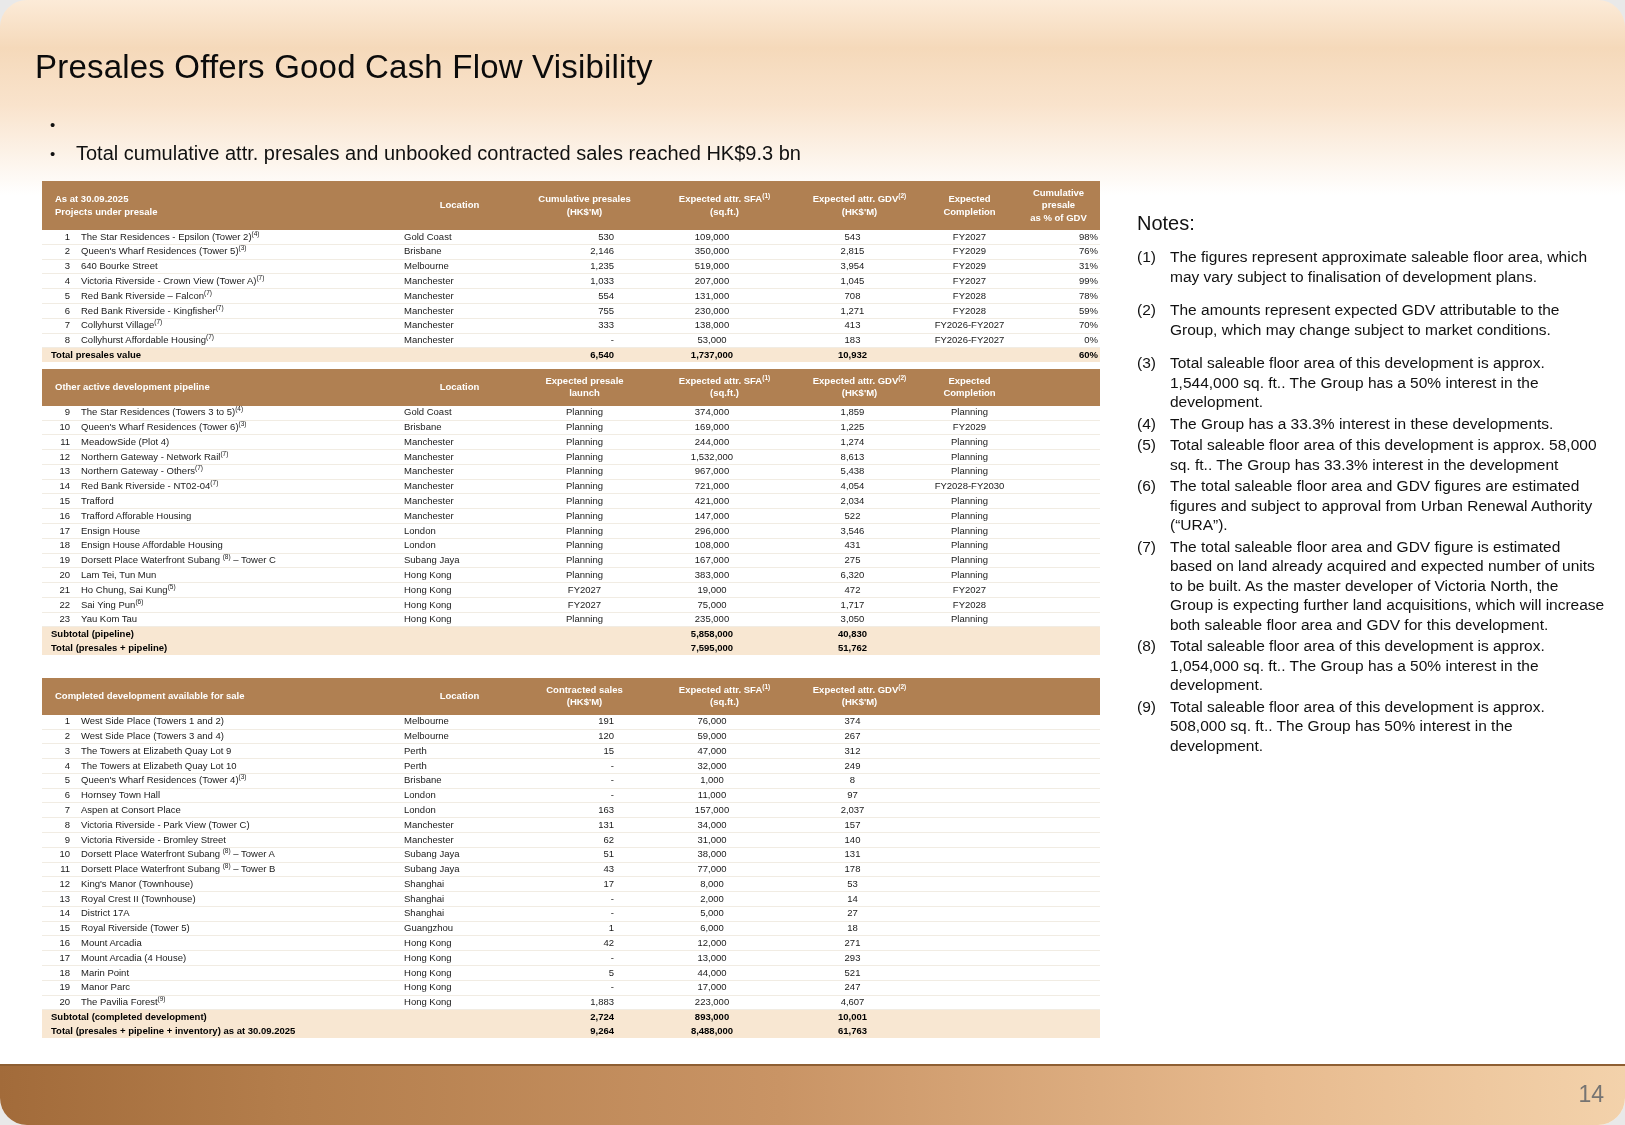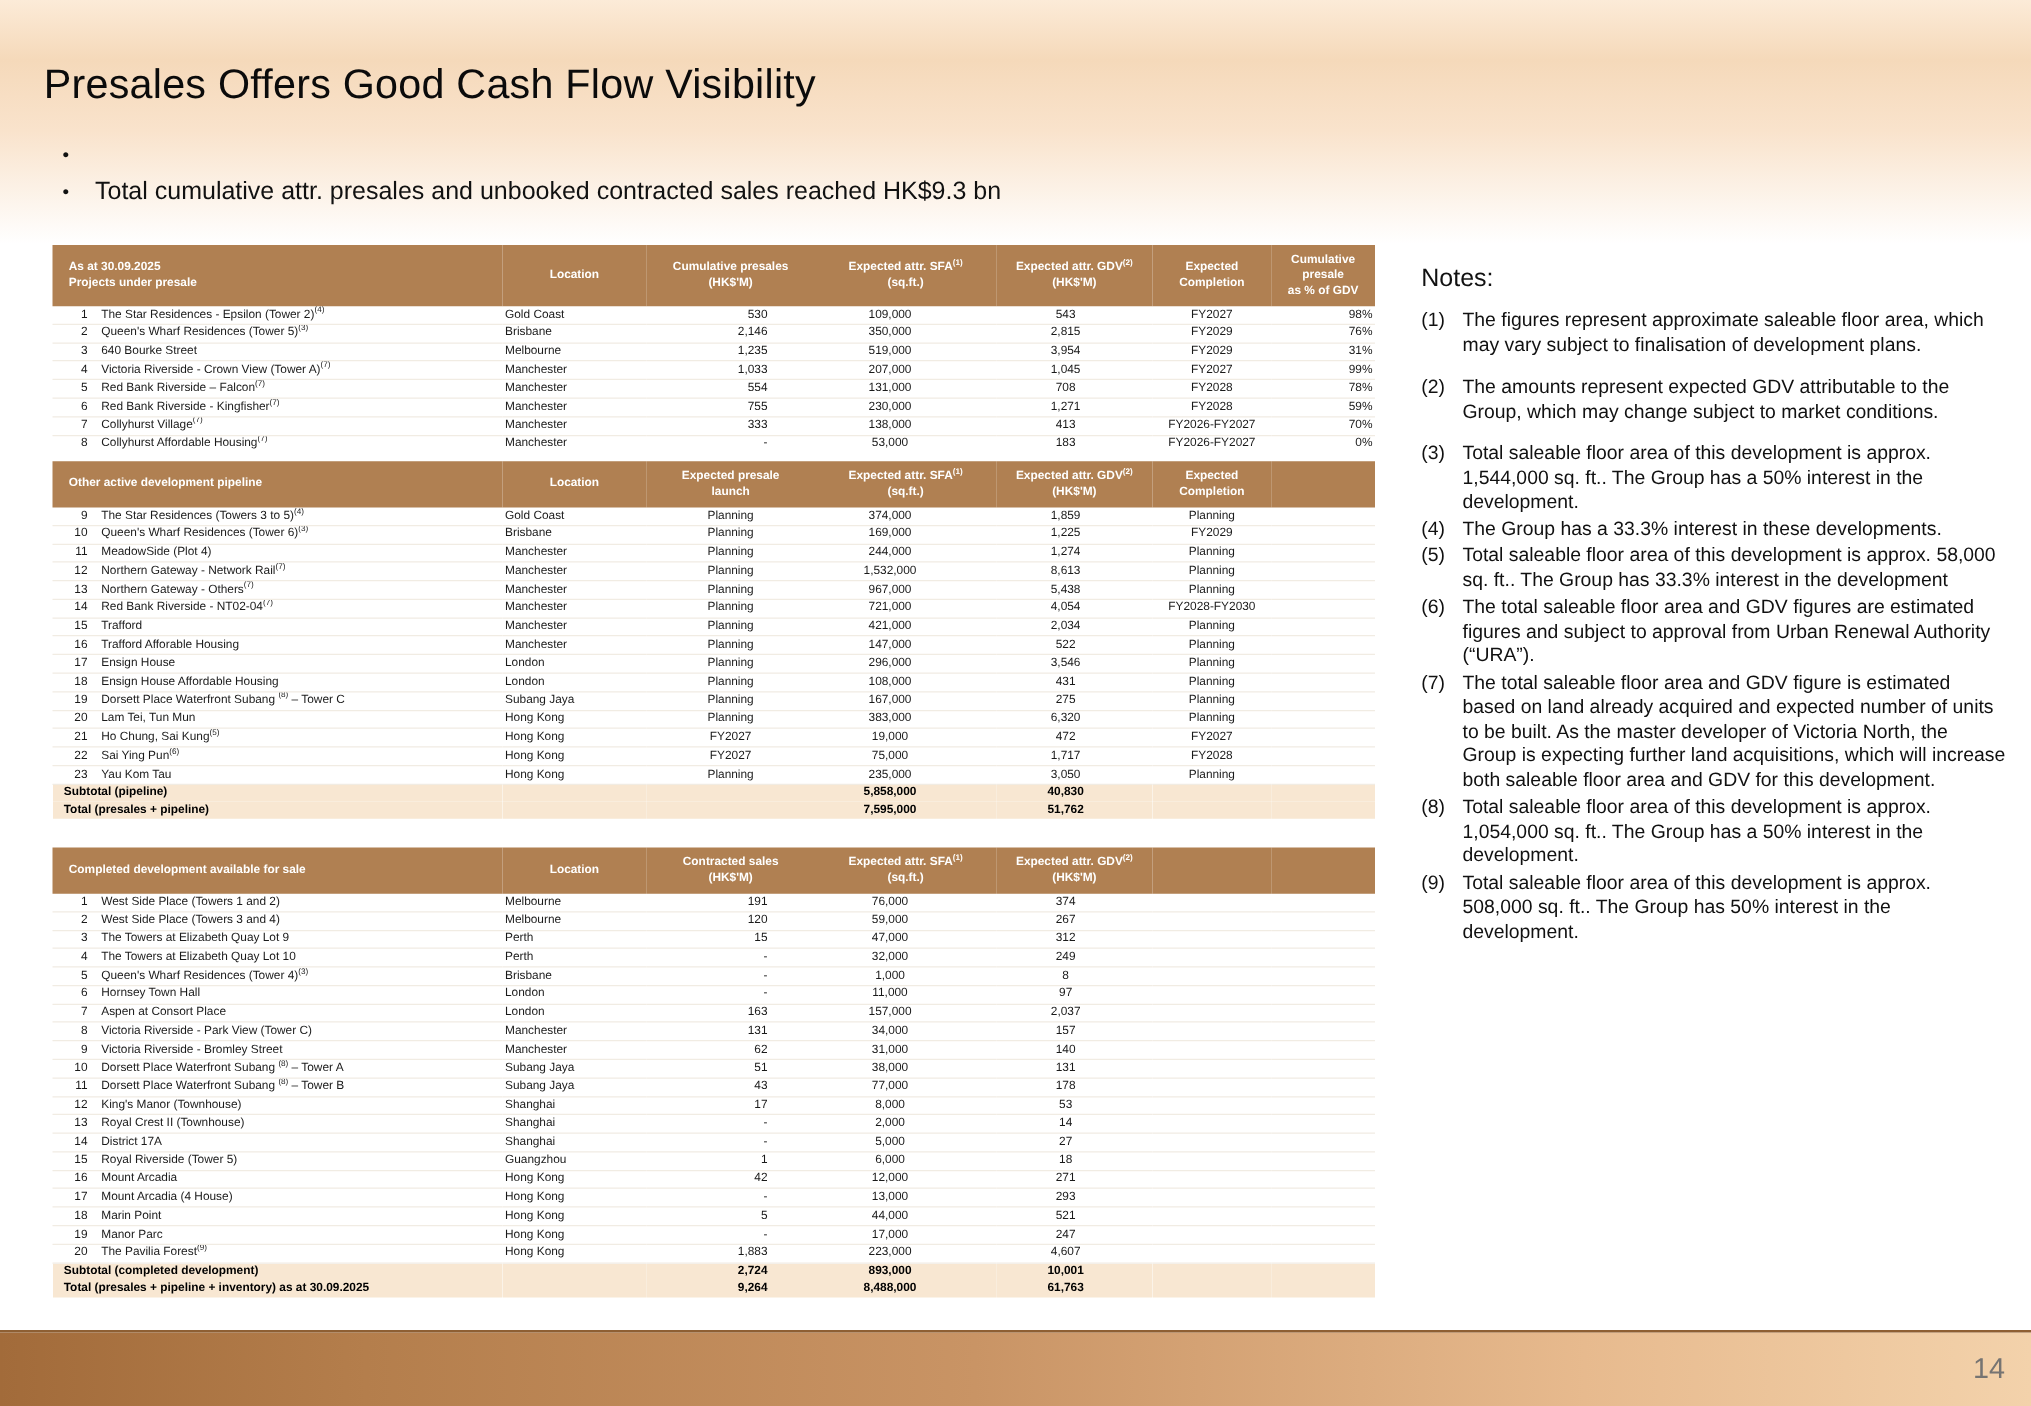--- a/index.html
+++ b/index.html
@@ -1,31 +1,32 @@
 <!DOCTYPE html>
 <html><head>
 <meta charset="utf-8">
 <style>
   * { margin:0; padding:0; box-sizing:border-box; }
   html,body { background:#e9e9e9; }
   .slide {
     position:relative; width:1625px; height:1125px; overflow:hidden;
     font-family:"Liberation Sans", sans-serif;
     background:linear-gradient(180deg, #fcebd8 0px, #f5d9ba 48px, #f9e3cc 105px, #ffffff 195px, #ffffff 100%);
+    border-radius:27px;
   }
   .title {
     position:absolute; left:35px; top:48px;
     font-size:33px; font-weight:400; color:#0b0b0b; letter-spacing:0.2px;
   }
   .bullets { position:absolute; left:50px; top:113px; }
   .bullet-item { display:flex; font-size:20px; color:#111; margin-bottom:9px; }
   .bullet-dot { width:26px; font-size:15px; padding-top:3px; }
 
   
-  .tables { position:absolute; left:42px; top:196px; width:1058px; }
+  .tables { position:absolute; left:42px; top:181px; width:1058px; }
   table.ptable { border-collapse:collapse; table-layout:fixed; width:1058px; background:#fff; }
   .t2 { margin-top:7px; }
   .t3 { margin-top:23px; }
   .col1{width:30px}.col2{width:330px}.col3{width:115px}.col4{width:135px}
   .col5{width:145px}.col6{width:125px}.col7{width:95px}.col8{width:83px}
   .ptable th {
     background:#b08052; color:#ffffff; font-size:9.5px; font-weight:bold;
     text-align:center; vertical-align:middle; padding:6px 2px; line-height:1.3;
   }
   .ptable th.hlbl { text-align:left; padding-left:13px; }
@@ -182,20 +183,29 @@
           <tr>
             <td class="c1">8</td>
             <td class="c2">Collyhurst Affordable Housing<sup>(7)</sup></td>
             <td class="c3">Manchester</td>
             <td class="c4">-</td>
             <td class="c5">53,000</td>
             <td class="c6">183</td>
             <td class="c7">FY2026-FY2027</td>
             <td class="c8">0%</td>
           </tr>
+          <tr class="total-row">
+            <td colspan="2" class="lbl">Total presales value</td>
+            <td class="c3"></td>
+            <td class="c4">6,540</td>
+            <td class="c5">1,737,000</td>
+            <td class="c6">10,932</td>
+            <td class="c7"></td>
+            <td class="c8">60%</td>
+          </tr>
         </tbody>
       </table>
     <table class="ptable t2">
         <colgroup>
           <col class="col1">
           <col class="col2">
           <col class="col3">
           <col class="col4">
           <col class="col5">
           <col class="col6">

